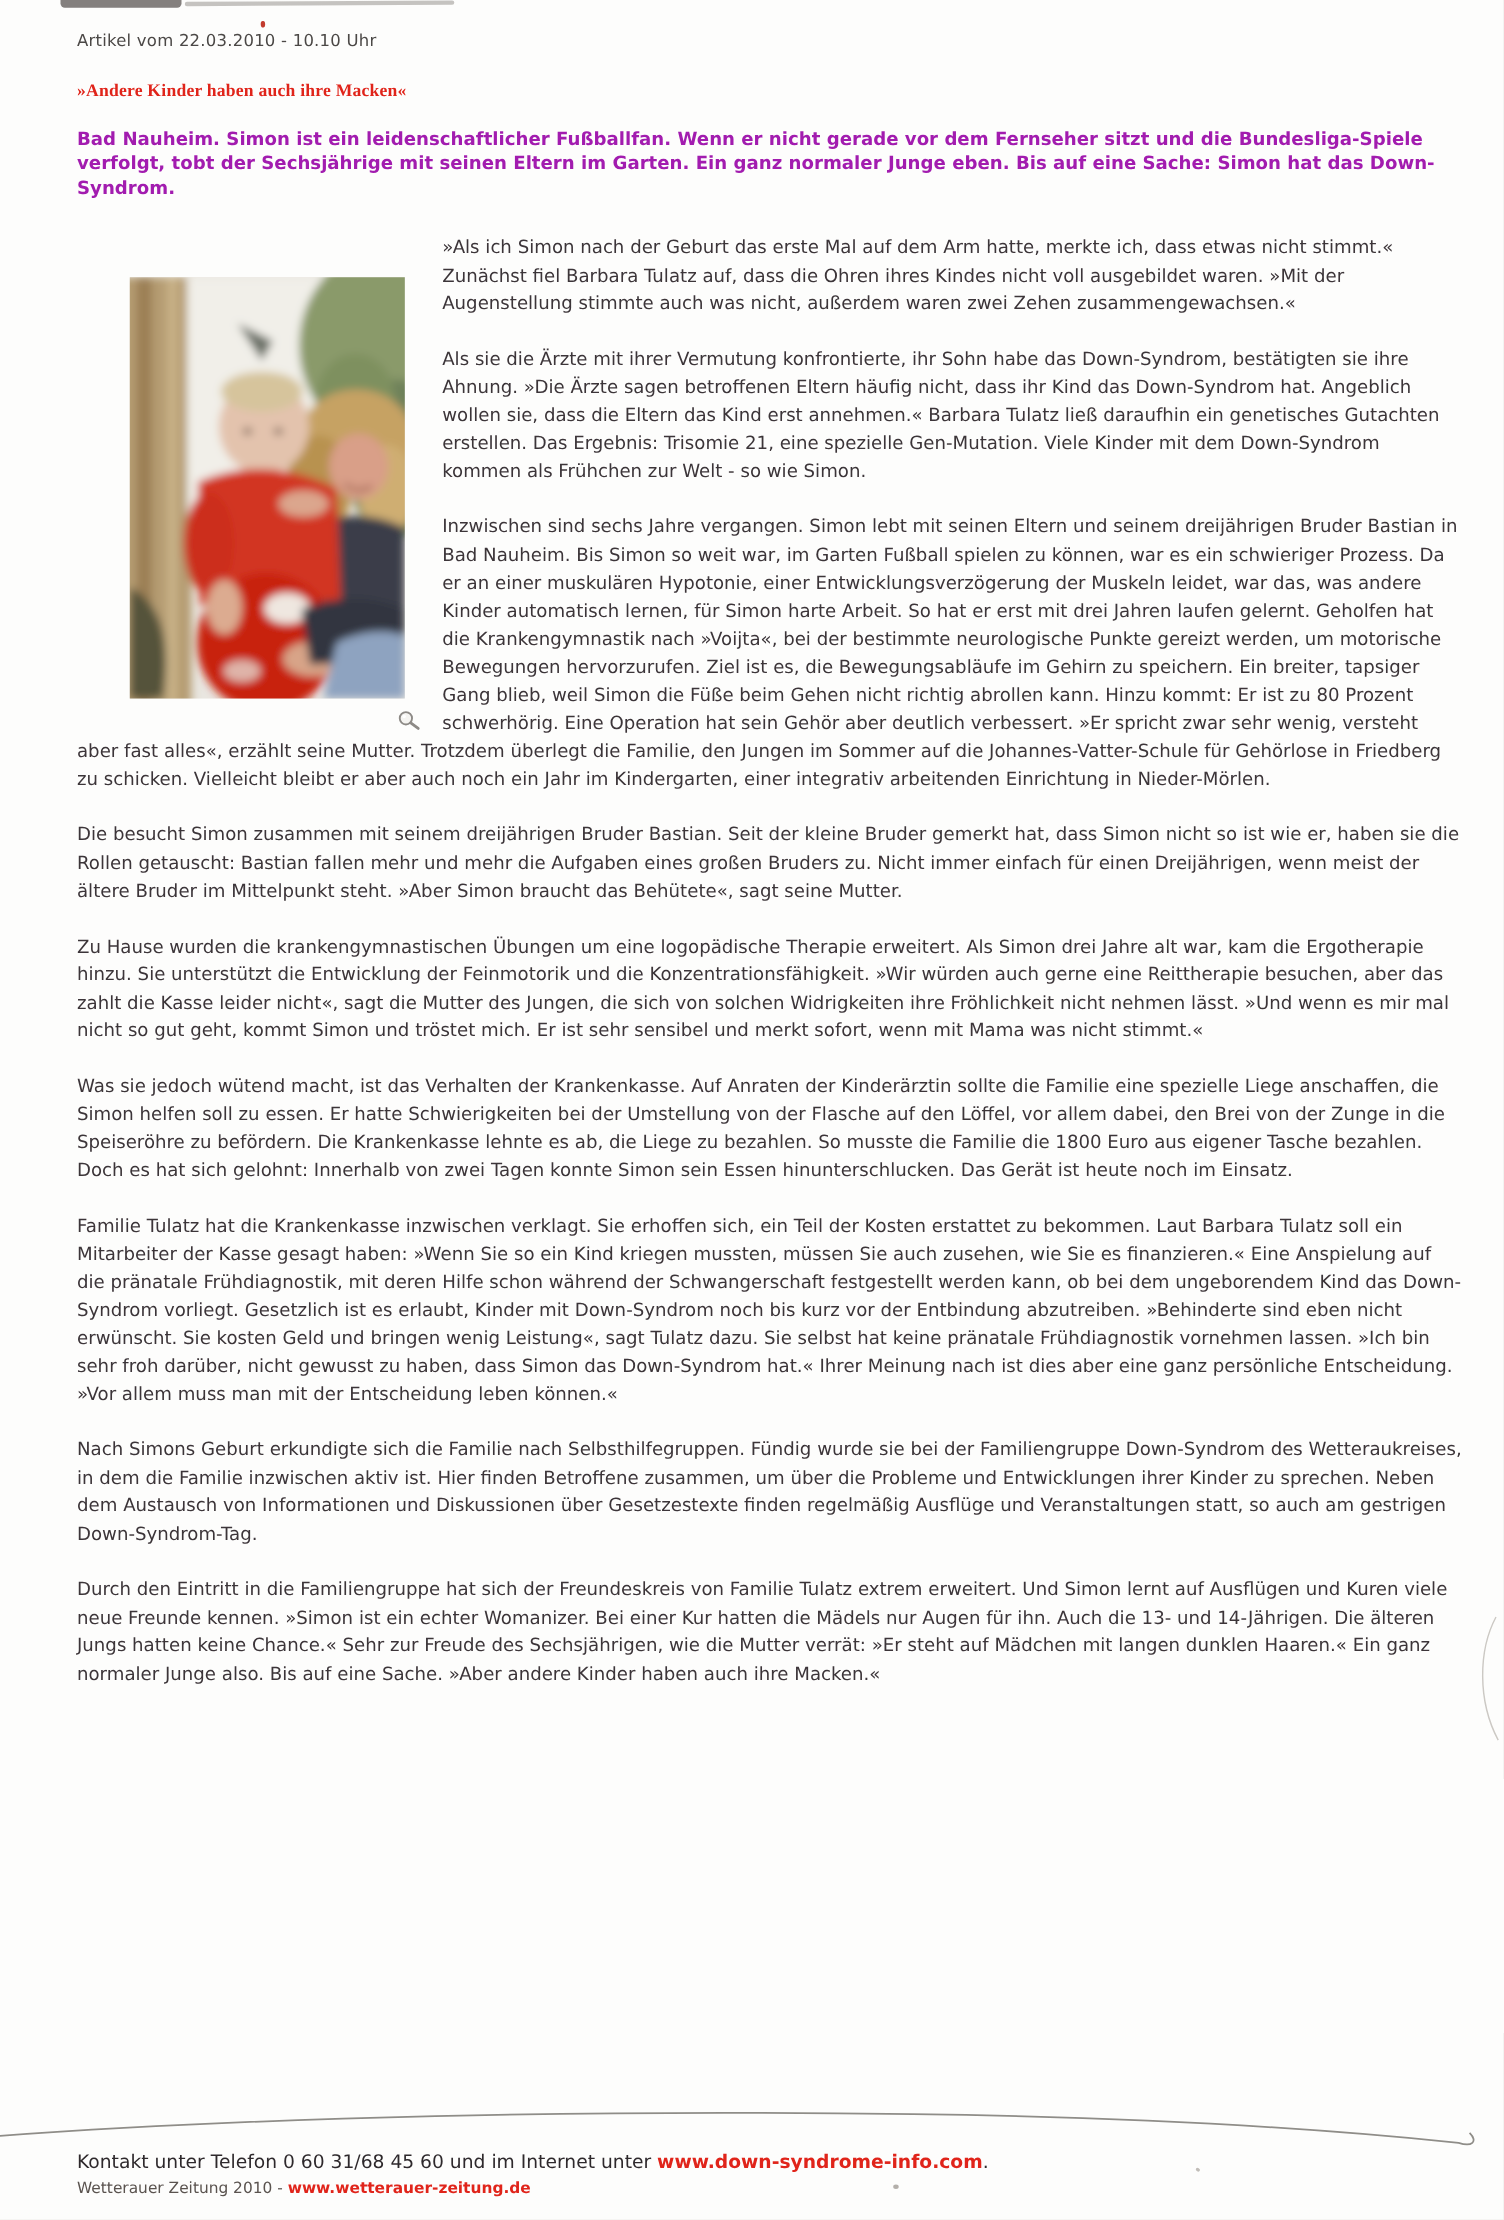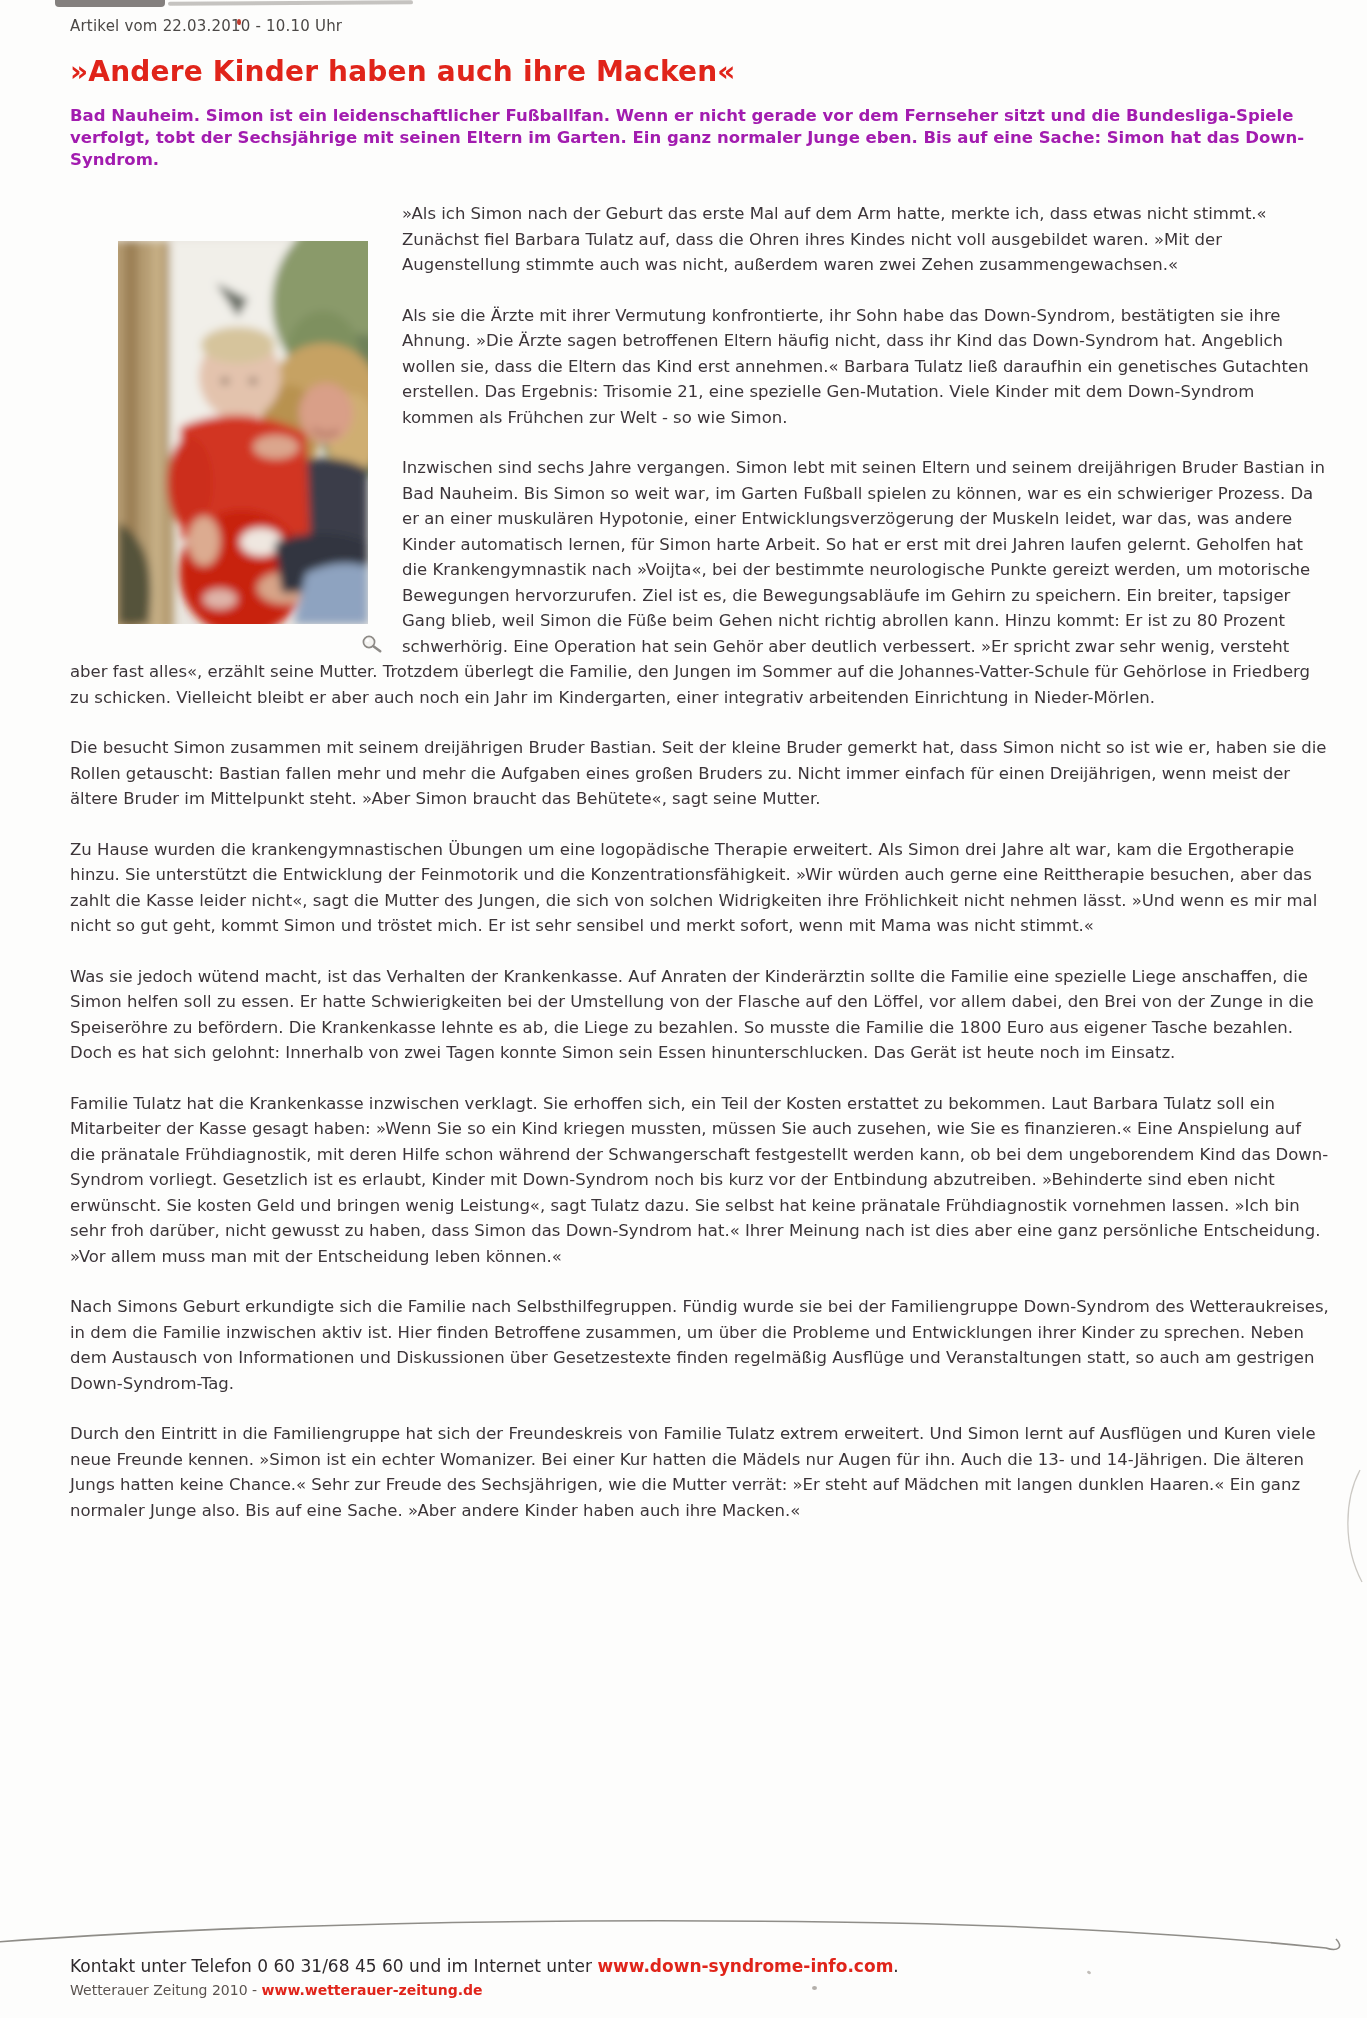--- a/index.html
+++ b/index.html
@@ -6,27 +6,27 @@
   html,body{margin:0;padding:0;background:#e9e7e4;}
   .sheet{
     position:relative;
     width:1367px;height:2018px;
     margin:0 auto;
     background:#fdfdfc;
     font-family:"DejaVu Sans","Liberation Sans",sans-serif;
     color:#3c3539;
     overflow:hidden;
   }
-  .content{padding:9px 37px 0 70px;}
+  .content{padding:20px 37px 0 70px;}
   .meta-line{
     font-size:15px;color:#4b4846;letter-spacing:.2px;margin:8px 0 0 0;
   }
   .headline{
-    font-size:28px;line-height:30px;font-weight:bold;
-    color:#e0241a;margin:22px 0 18px 0;letter-spacing:.2px;
+    font-size:16px;line-height:30px;font-weight:bold;
+    color:#e0241a;margin:22px 0 18px 0;letter-spacing:.2px;font-family:Liberation Serif, serif;
   }
   .lead{
     font-size:16.5px;line-height:22px;font-weight:bold;color:#a21caf;
     margin:0 0 30px 0;
   }
   .article-body{font-size:16.5px;line-height:25.5px;}
   .article-body p{margin:0 0 25px 0;}
   .subheading{margin:0 0 25px 0;}
   figure.photo-figure{
     float:left;

